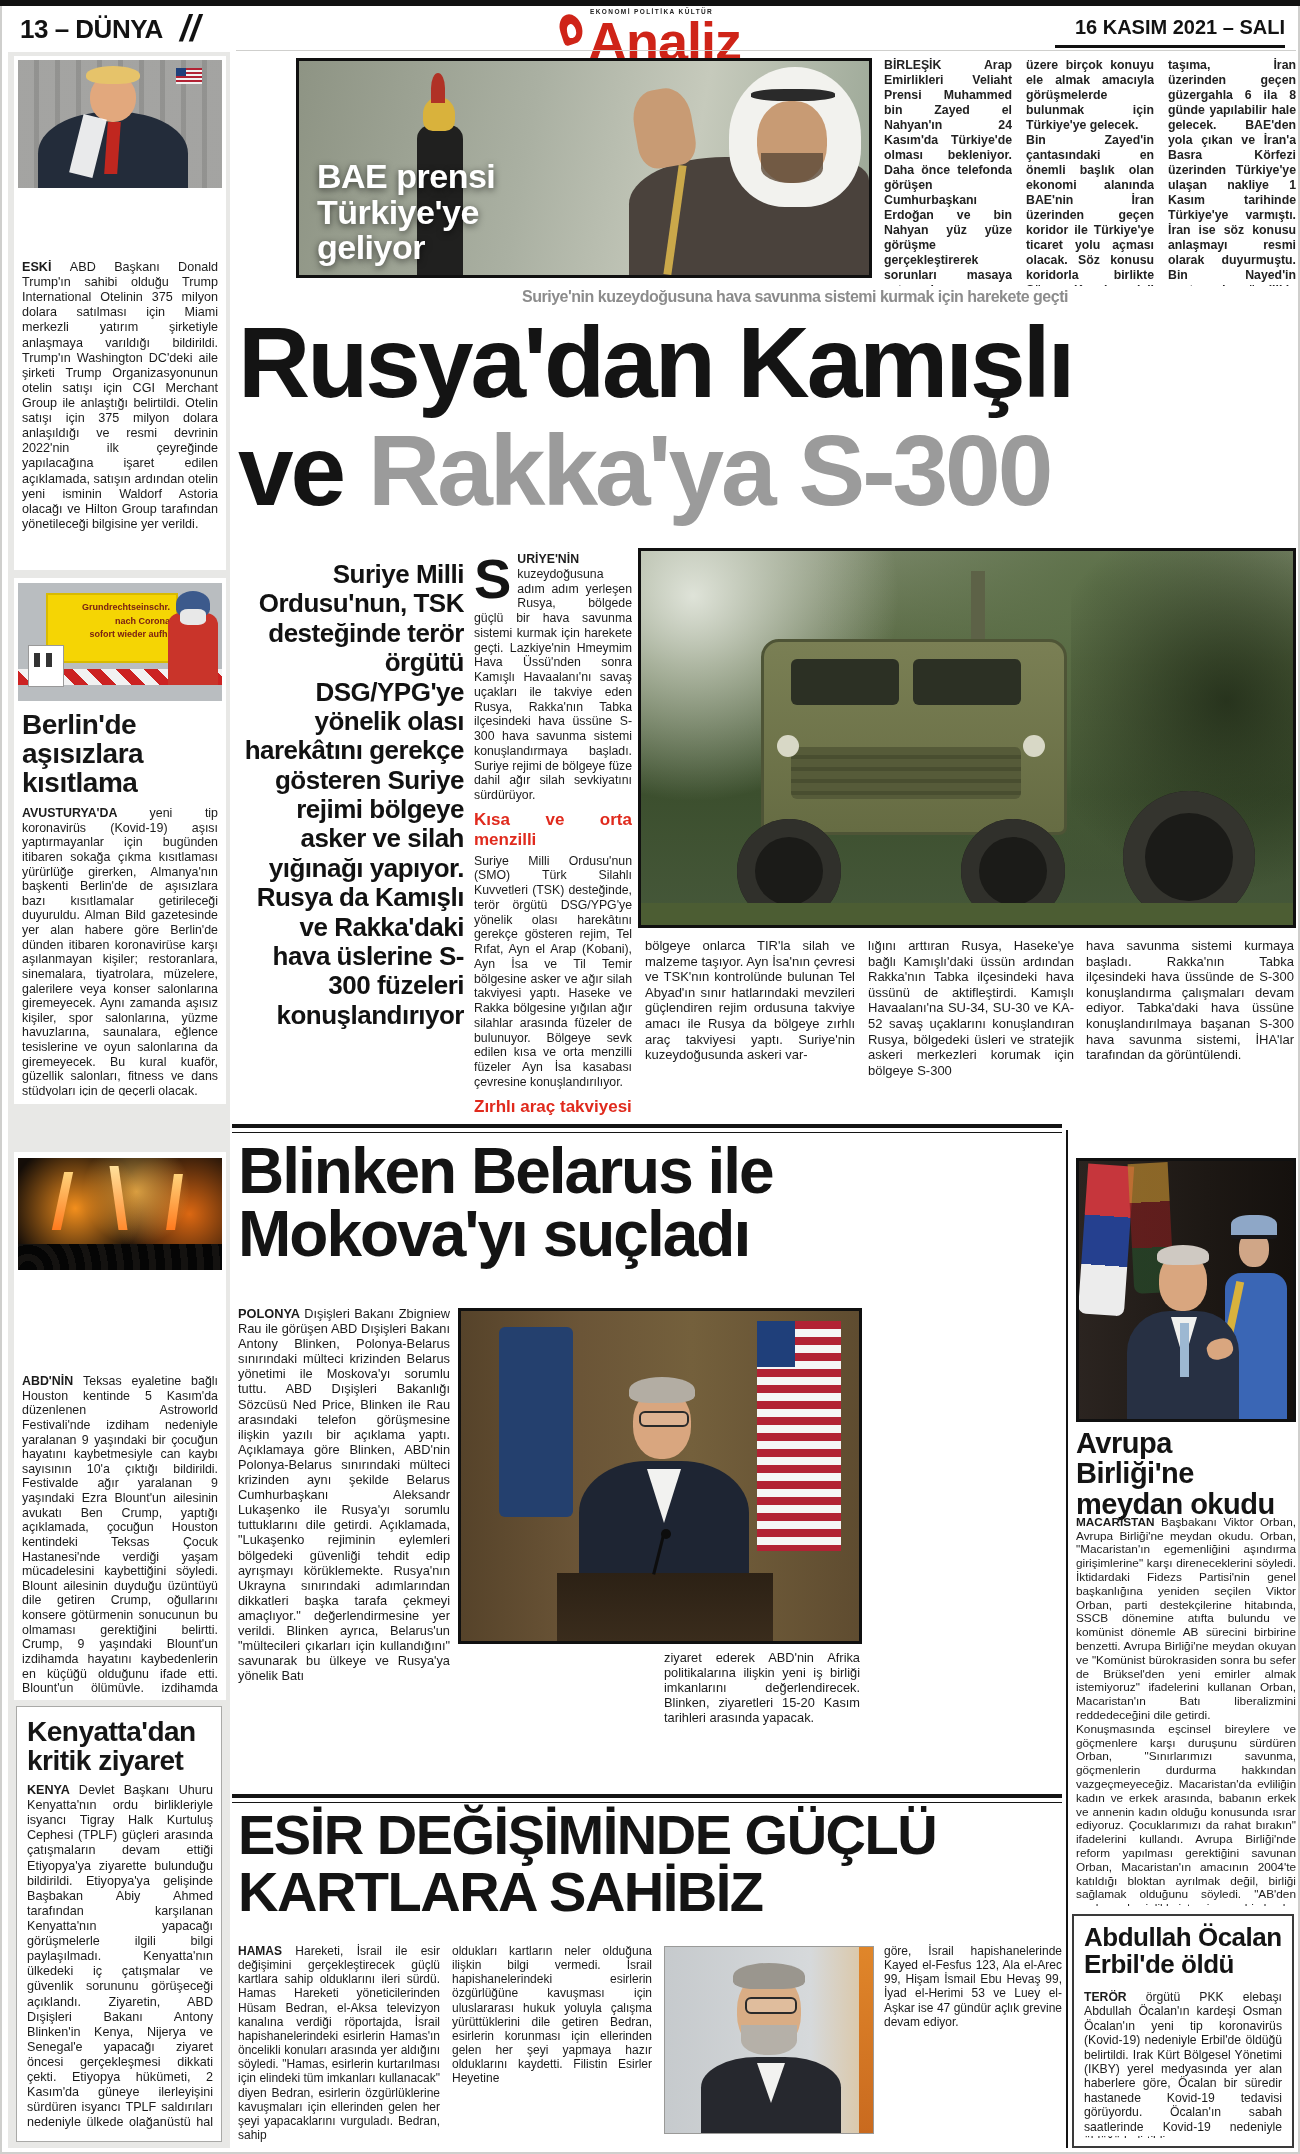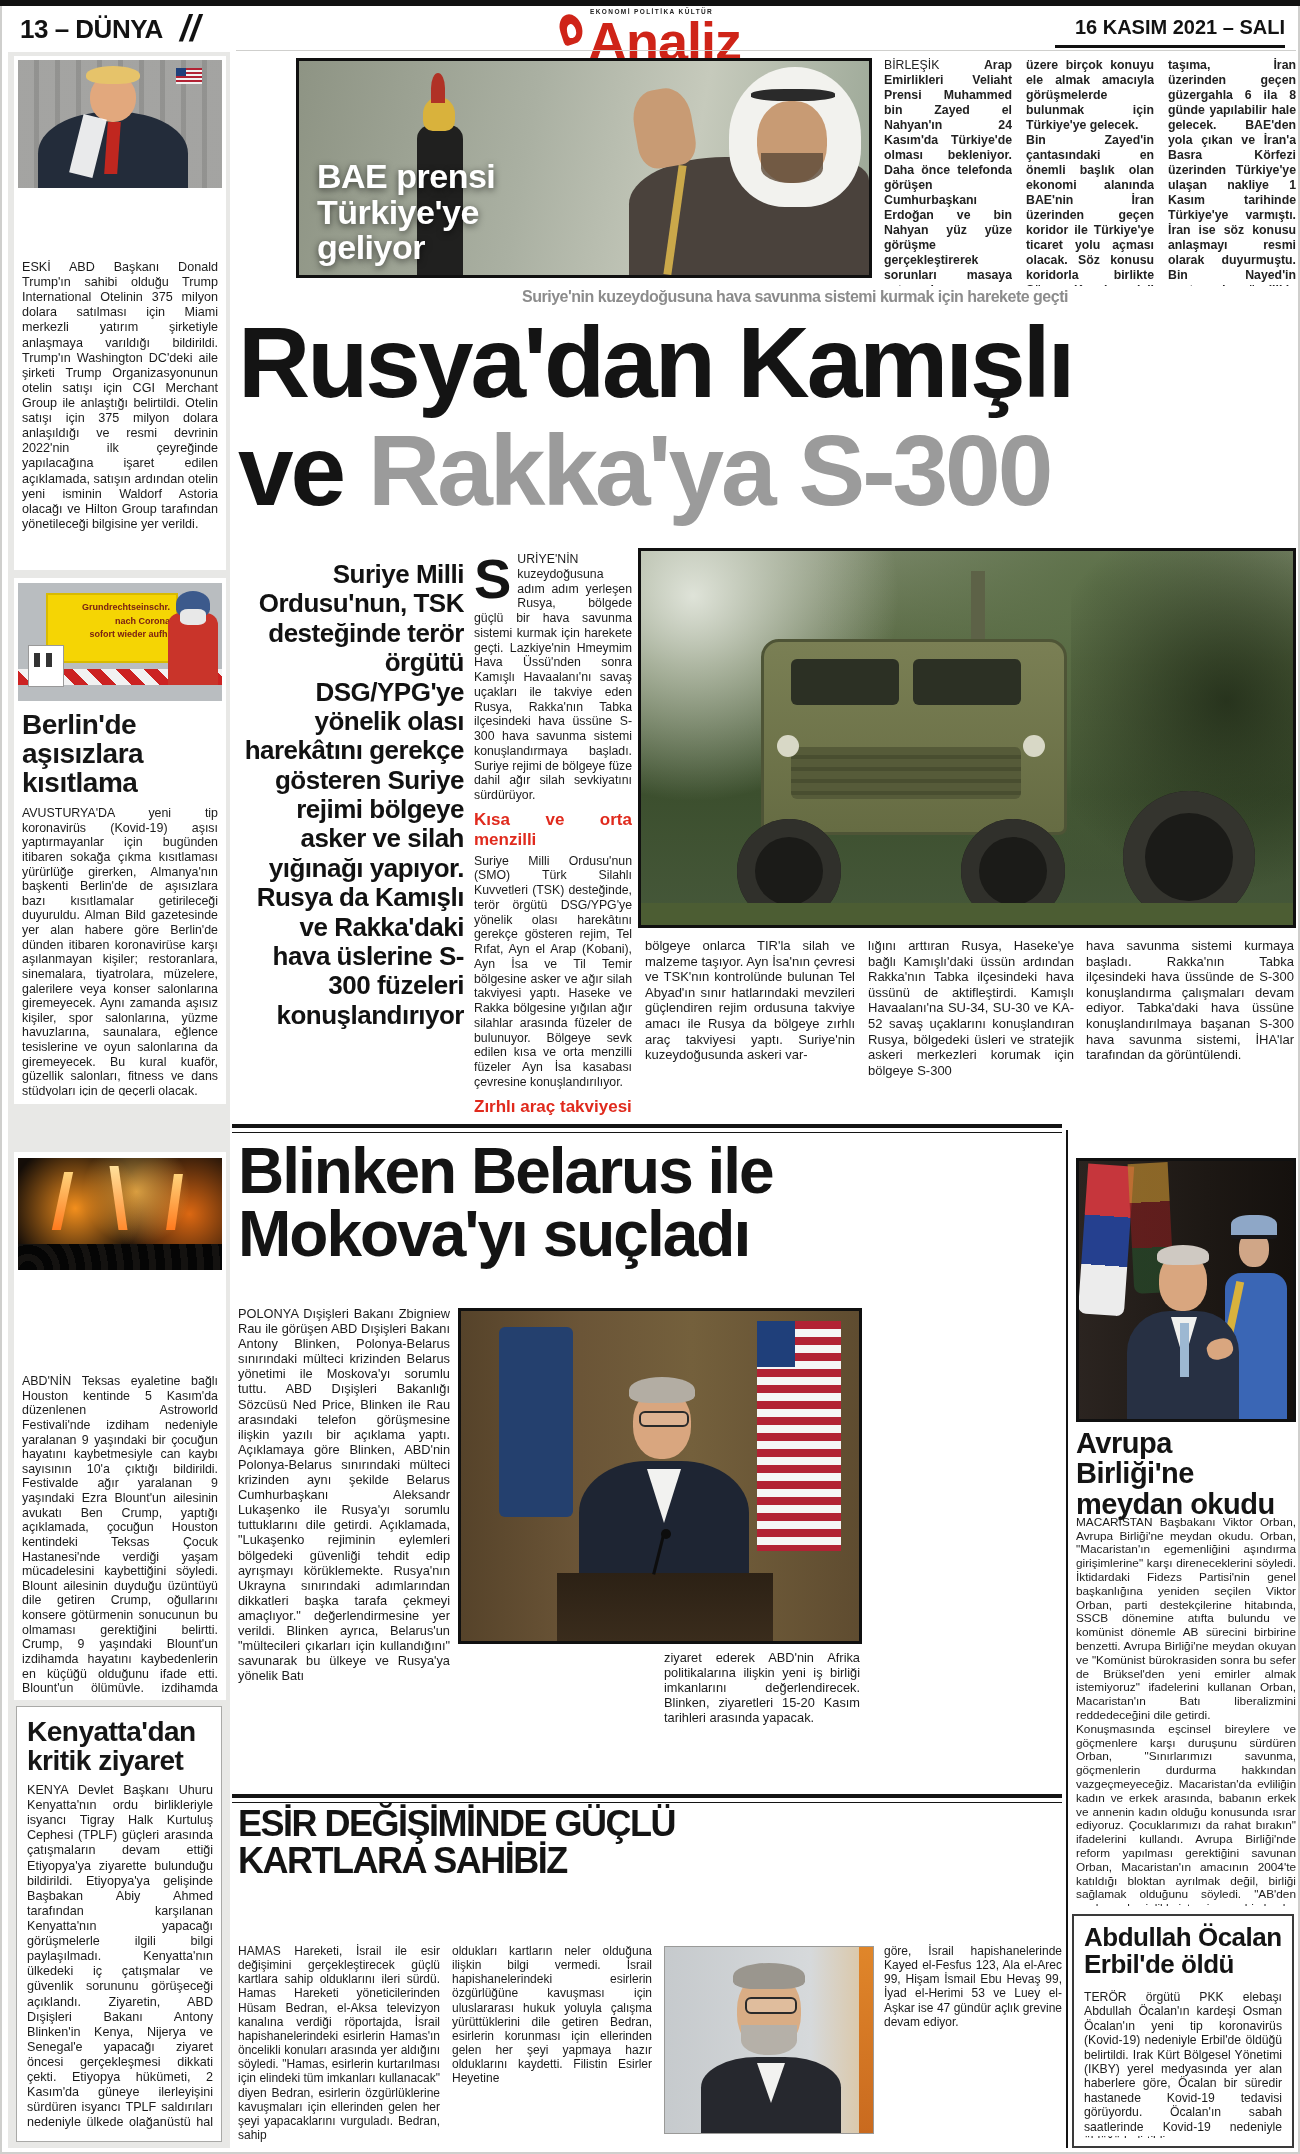--- a/index.html
+++ b/index.html
@@ -5,21 +5,21 @@
   html,body{margin:0;padding:0;background:#9a9a9a;}
   .page{position:relative;width:1300px;height:2154px;background:#ffffff;
         font-family:"Liberation Sans",sans-serif;overflow:hidden;
         box-shadow:inset 0 0 0 2px #cfcfcd;}
   .abs{position:absolute;}
   .ph{position:absolute;overflow:hidden;background:#888;}
   .ph div{position:absolute;}
   .frame{border:3px solid #101010;}
   .prel{white-space:pre-line;}
   .jst{text-align:justify;color:#1b1b1b;overflow:hidden;}
-  .lw{font-weight:normal;margin-top:20px;}
+  .lw{font-weight:bold;margin-top:20px;}
   h1,h2,h3,p{margin:0;padding:0;}
   .side-card{position:absolute;background:#ffffff;}
   .side-title{font-weight:bold;color:#161616;line-height:1.04;letter-spacing:-0.5px;}
   .red-sub{font-weight:bold;color:#e02a1d;font-size:17px;margin:7px 0 3px;}
   .rule-double{border-top:4px solid #141414;border-bottom:1.5px solid #141414;height:4px;}
   .vline{background:#141414;}
   .dropcap{float:left;font-size:56px;line-height:0.82;font-weight:bold;color:#141414;padding:4px 6px 0 0;}
 </style>
 </head>
 <body>
@@ -222,21 +222,21 @@
   <div class="abs" style="left:1072px;top:1914px;width:222px;height:234px;background:#fff;border:2px solid #3a3a3a;box-sizing:border-box;">
     <h2 class="abs prel" style="left:10px;top:8px;width:200px;font-size:26px;font-weight:bold;color:#141414;line-height:1.04;letter-spacing:-0.5px;">Abdullah Öcalan
 Erbil'de öldü</h2>
     <p class="abs jst" style="left:10px;top:74px;width:198px;height:148px;font-size:12.2px;line-height:1.18;">
       <b class="lw">TERÖR </b><span>örgütü PKK elebaşı Abdullah Öcalan'ın kardeşi Osman Öcalan'ın yeni tip koronavirüs (Kovid-19) nedeniyle Erbil'de öldüğü belirtildi. Irak Kürt Bölgesel Yönetimi (IKBY) yerel medyasında yer alan haberlere göre, Öcalan bir süredir hastanede Kovid-19 tedavisi görüyordu. Öcalan'ın sabah saatlerinde Kovid-19 nedeniyle öldüğü belirtildi.</span>
     </p>
   </div>
 
   <div class="abs rule-double" style="left:232px;top:1794px;width:830px;"></div>
 
-  <h1 class="abs prel" style="left:238px;top:1806px;width:830px;font-size:36px;font-weight:bold;color:#141414;letter-spacing:-1.5px;line-height:1.02;">ESİR DEĞİŞİMİNDE GÜÇLÜ
+  <h1 class="abs prel" style="left:238px;top:1806px;width:830px;font-size:56px;font-weight:bold;color:#141414;letter-spacing:-1.5px;line-height:1.02;">ESİR DEĞİŞİMİNDE GÜÇLÜ
 KARTLARA SAHİBİZ</h1>
 
   <p class="abs jst" style="left:238px;top:1944px;width:202px;height:204px;font-size:12px;line-height:1.18;">
     <b class="lw">HAMAS </b><span>Hareketi, İsrail ile esir değişimini gerçekleştirecek güçlü kartlara sahip olduklarını ileri sürdü. Hamas Hareketi yöneticilerinden Hüsam Bedran, el-Aksa televizyon kanalına verdiği röportajda, İsrail hapishanelerindeki esirlerin Hamas'ın öncelikli konuları arasında yer aldığını söyledi. "Hamas, esirlerin kurtarılması için elindeki tüm imkanları kullanacak" diyen Bedran, esirlerin özgürlüklerine kavuşmaları için ellerinden gelen her şeyi yapacaklarını vurguladı. Bedran, sahip</span>
   </p>
   <p class="abs jst" style="left:452px;top:1944px;width:200px;height:204px;font-size:12px;line-height:1.18;">oldukları kartların neler olduğuna ilişkin bilgi vermedi. İsrail hapishanelerindeki esirlerin özgürlüğüne kavuşması için uluslararası hukuk yoluyla çalışma yürüttüklerini dile getiren Bedran, esirlerin korunması için ellerinden gelen her şeyi yapmaya hazır olduklarını kaydetti. Filistin Esirler Heyetine</p>
 
   <div class="ph" style="left:664px;top:1946px;width:208px;height:186px;background:#cfd3d6;border:1px solid #9a9a98;">
     <div style="left:0;top:0;width:208px;height:186px;background:linear-gradient(90deg,#c6cacd 0%,#d6d9db 70%,#dcc49e 100%);"></div>
     <div style="left:194px;top:0;width:14px;height:186px;background:linear-gradient(180deg,#e0862a,#c96a1f);"></div>

